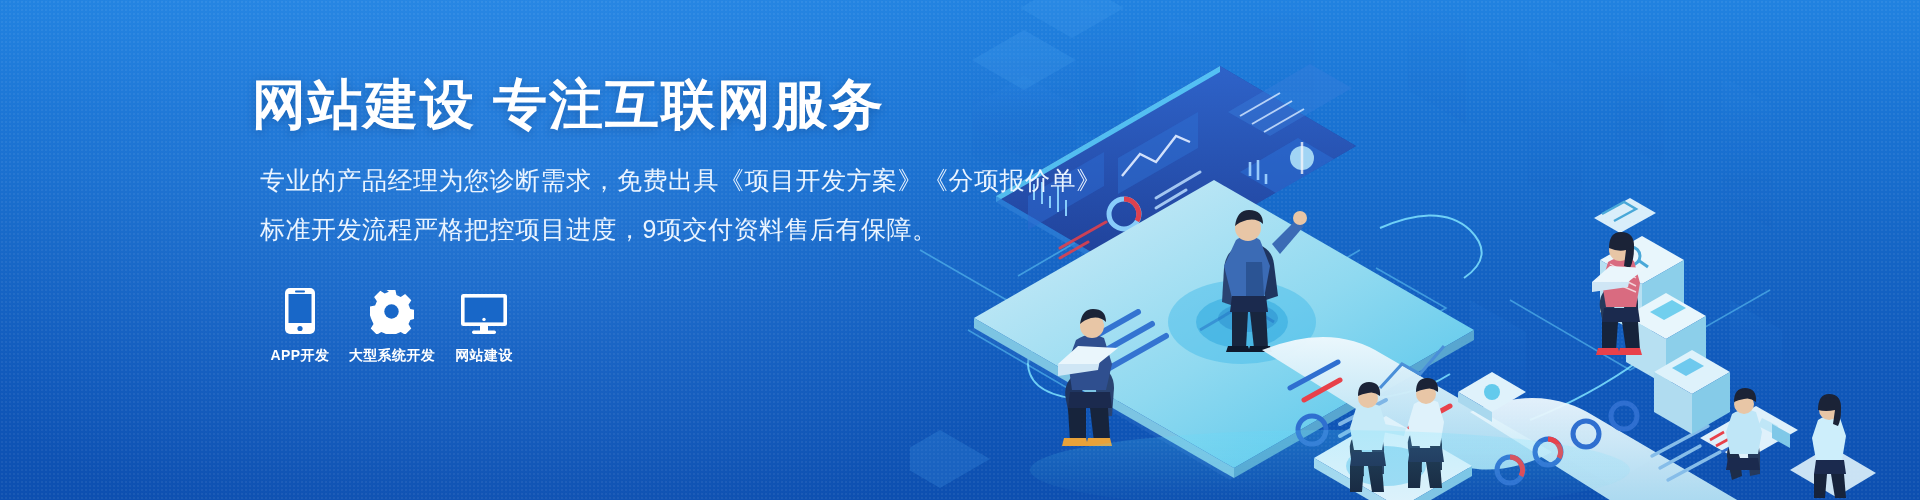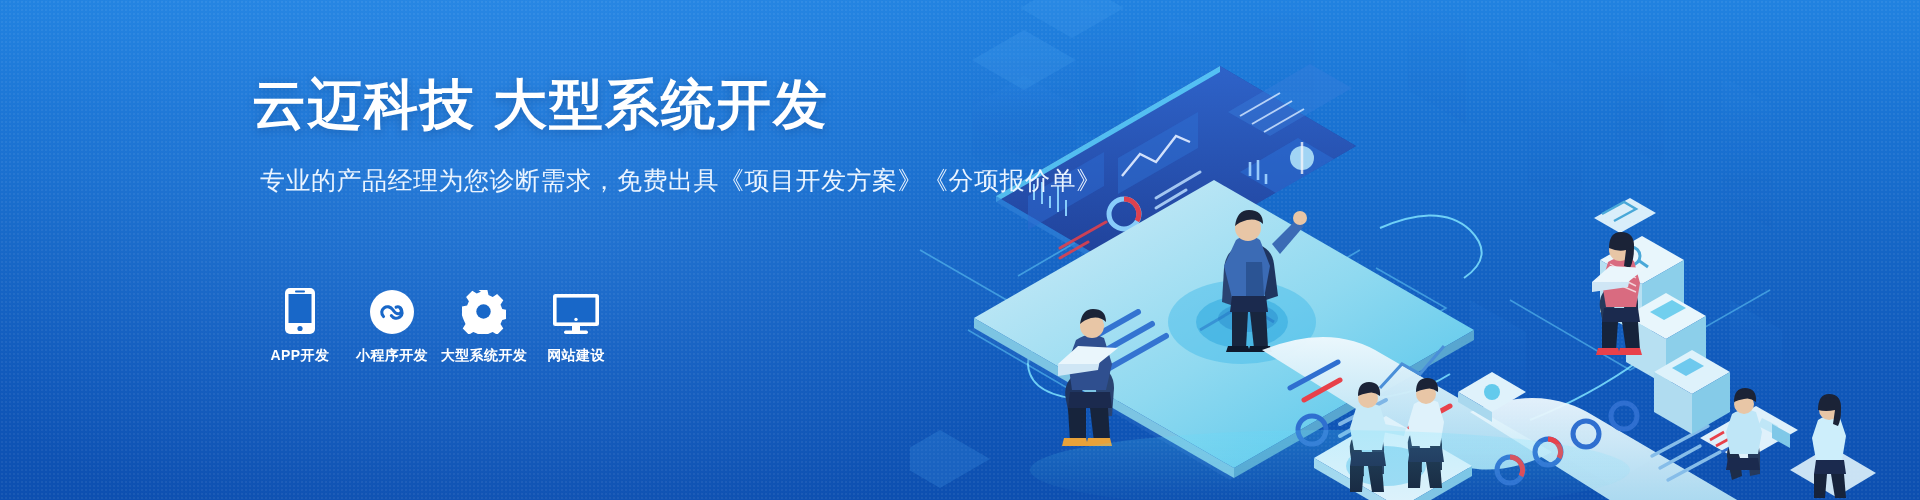--- a/index.html
+++ b/index.html
@@ -394,48 +394,39 @@
         <path d="M921 474 l13 0 2 24 -11 0 z" fill="#16233b"></path>
         <circle cx="919" cy="410" r="10" fill="#e8c6a6"></circle>
         <path d="M908 410 q0 -16 11 -16 q13 0 12 16 q0 10 -3 16 l-5 -2 2 -14 q-9 2 -17 0 z" fill="#1b2337"></path>
       </g>
 
       <ellipse cx="420" cy="470" rx="300" ry="40" fill="url(#gGlow2)" opacity=".35"></ellipse>
     </svg>
   </div>
 
   <div id="copy">
-    <h1 id="headline">云迈科技 大型系统开发</h1>
+    <h1 id="headline">网站建设 专注互联网服务</h1>
     <p class="sub">专业的产品经理为您诊断需求，免费出具《项目开发方案》《分项报价单》</p>
+    <p class="sub">标准开发流程严格把控项目进度，9项交付资料售后有保障。</p>
   </div>
 
   <div id="services">
 
     <a class="svc" href="#">
       <span class="svc-ico">
         <svg width="30" height="46" viewBox="0 0 30 46">
           <rect x="0" y="0" width="30" height="46" rx="5" fill="#ffffff"></rect>
           <rect x="3.5" y="6" width="23" height="29" fill="#1867c8"></rect>
           <rect x="10" y="2.6" width="10" height="1.8" rx=".9" fill="#1867c8"></rect>
           <circle cx="15" cy="40.5" r="2.6" fill="#1867c8"></circle>
         </svg>
       </span>
       <span class="svc-lbl">APP开发</span>
     </a>
 
-    <a class="svc" href="#">
-      <span class="svc-ico">
-        <svg width="44" height="44" viewBox="0 0 44 44">
-          <circle cx="22" cy="22" r="22" fill="#ffffff"></circle>
-          <path d="M13.5 26.5c-2.6-2.6-2.2-6.6.5-8.6 2.9-2.1 6.8-1.2 8.6 1.6 1.6 2.4 3.6 4.9 6.3 4.2 2.2-.6 3.1-3 2.2-4.9-.9-1.9-3.2-2.6-5-1.6" fill="none" stroke="#1867c8" stroke-width="3.1" stroke-linecap="round"></path>
-          <path d="M30.4 18.6c2.5 2.6 2.2 6.5-.5 8.5-2.8 2.1-6.7 1.2-8.5-1.5" fill="none" stroke="#1867c8" stroke-width="3.1" stroke-linecap="round"></path>
-        </svg>
-      </span>
-      <span class="svc-lbl">小程序开发</span>
-    </a>
 
 
     <a class="svc" href="#">
       <span class="svc-ico">
         <svg width="44" height="44" viewBox="0 0 44 44">
           <path d="M17.6 1h8.8l1.1 5.1 4.2 1.8 4.4-2.8 6.2 6.2-2.8 4.4 1.8 4.2 5.1 1.1v8.8l-5.1 1.1-1.8 4.2 2.8 4.4-6.2 6.2-4.4-2.8-4.2 1.8-1.1 5.1h-8.8l-1.1-5.1-4.2-1.8-4.4 2.8-6.2-6.2 2.8-4.4-1.8-4.2L1 26.4v-8.8l5.1-1.1 1.8-4.2-2.8-4.4 6.2-6.2 4.4 2.8 4.2-1.8z" fill="#ffffff" transform="translate(-1,-1) scale(1)"></path>
           <circle cx="21.5" cy="21.5" r="7.2" fill="#1867c8"></circle>
         </svg>
       </span>
       <span class="svc-lbl">大型系统开发</span>

